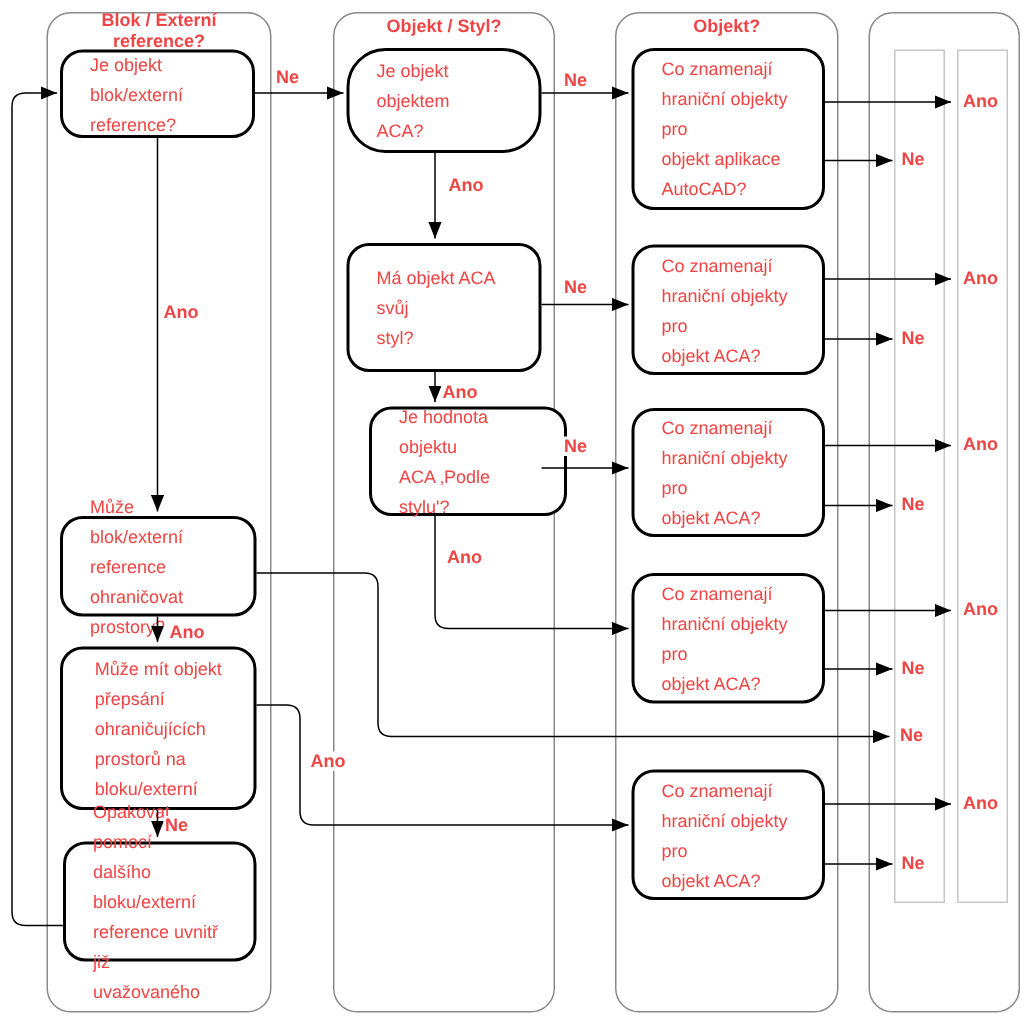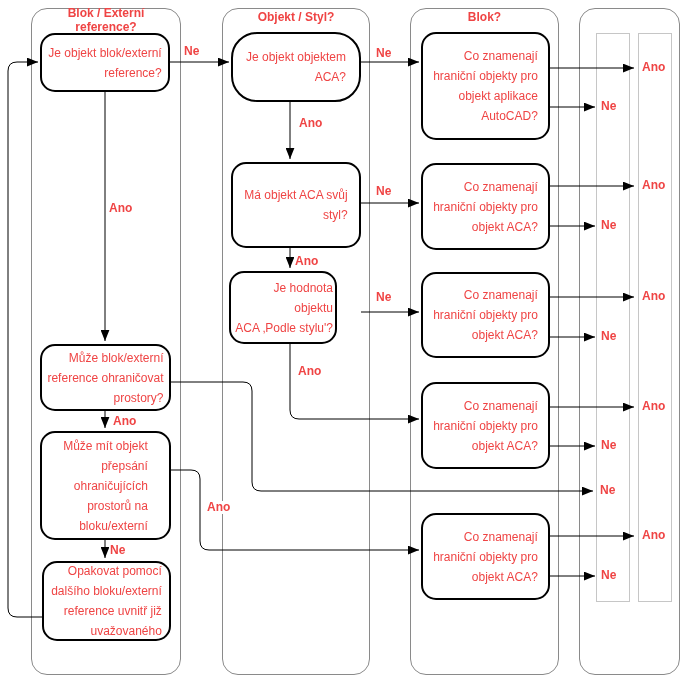--- a/index.html
+++ b/index.html
@@ -17,41 +17,41 @@
     line-height:14px; white-space:pre-line; z-index:3;
   }
   .lane {
     position:absolute; border:1px solid var(--lane-border,#c6c6c6);
     box-sizing:border-box;
   }
   .node {
     position:absolute; background:#fff; border:2px solid var(--line-color,#000);
     border-radius:15px; box-sizing:border-box;
     display:flex; align-items:center; justify-content:center;
-    text-align:right; font-size:12px; line-height:20px; white-space:pre-line;
-    z-index:2; padding:1px 2px;
+    text-align:left; font-size:12px; line-height:20px; white-space:pre-line;
+    z-index:2; padding:1px 18px;
   }
   .edge-label {
     position:absolute; font-weight:bold; font-size:12px; line-height:13px;
     background:#fff; padding:0 1px; z-index:5; white-space:nowrap;text-align:right;
   }
   #connectors { position:absolute; left:0; top:0; z-index:4; pointer-events:none; }
 </style>
 </head>
 <body>
 
 <div id="canvas">
   <div id="columns">
       <div class="column" style="left: 31px; top: 8px; width: 150px; height: 667px;"></div>
       <div class="column-header" style="left: 31px; width: 150px; top: 6px;">Blok / Externí
 reference?</div>
       <div class="column" style="left: 222px; top: 8px; width: 148px; height: 667px;"></div>
       <div class="column-header" style="left: 222px; width: 148px; top: 10px;">Objekt / Styl?</div>
       <div class="column" style="left: 410px; top: 8px; width: 149px; height: 667px;"></div>
-      <div class="column-header" style="left: 410px; width: 149px; top: 10px;">Blok?</div>
+      <div class="column-header" style="left: 410px; width: 149px; top: 10px;">Objekt?</div>
       <div class="column" style="left: 579px; top: 8px; width: 101px; height: 667px;"></div>
     </div>
   <div id="lanes">
       <div class="lane" style="left: 596px; top: 33px; width: 34px; height: 569px;"></div>
       <div class="lane" style="left: 638px; top: 33px; width: 34px; height: 569px;"></div>
     </div>
   <div id="nodes">
       <div class="node" style="left: 40px; top: 33px; width: 130px; height: 59px;">Je objekt blok/externí
 reference?</div>
       <div class="node" style="left: 40px; top: 344px; width: 131px; height: 67px;">Může blok/externí
@@ -63,21 +63,21 @@
 prostorů na
 bloku/externí</div>
       <div class="node" style="left: 42px; top: 561px; width: 129px; height: 80px;">Opakovat pomocí
 dalšího bloku/externí
 reference uvnitř již
 uvažovaného</div>
       <div class="node" style="left: 231px; top: 32px; width: 130px; height: 70px; border-radius: 26px;">Je objekt objektem
 ACA?</div>
       <div class="node" style="left: 231px; top: 162px; width: 130px; height: 86px;">Má objekt ACA svůj
 styl?</div>
-      <div class="node" style="left: 229px; top: 271px; width: 108px; height: 73px;">Je hodnota objektu
+      <div class="node" style="left: 246px; top: 271px; width: 132px; height: 73px;">Je hodnota objektu
 ACA ‚Podle stylu'?</div>
       <div class="node" style="left: 421px; top: 32px; width: 129px; height: 108px;">Co znamenají
 hraniční objekty pro
 objekt aplikace
 AutoCAD?</div>
       <div class="node" style="left: 421px; top: 163px; width: 129px; height: 87px;">Co znamenají
 hraniční objekty pro
 objekt ACA?</div>
       <div class="node" style="left: 421px; top: 272px; width: 129px; height: 86px;">Co znamenají
 hraniční objekty pro

